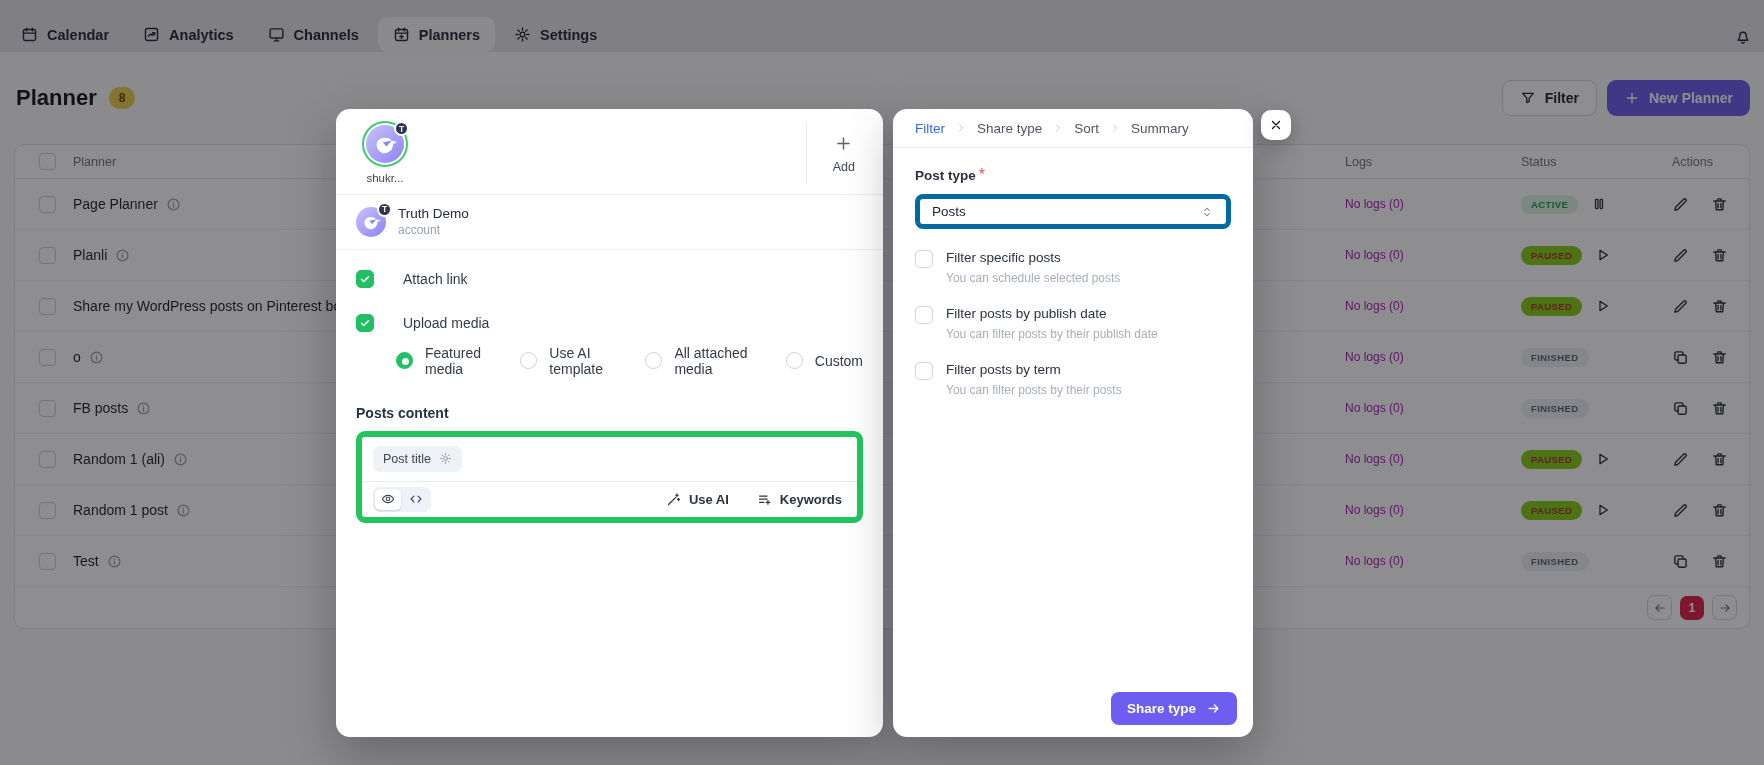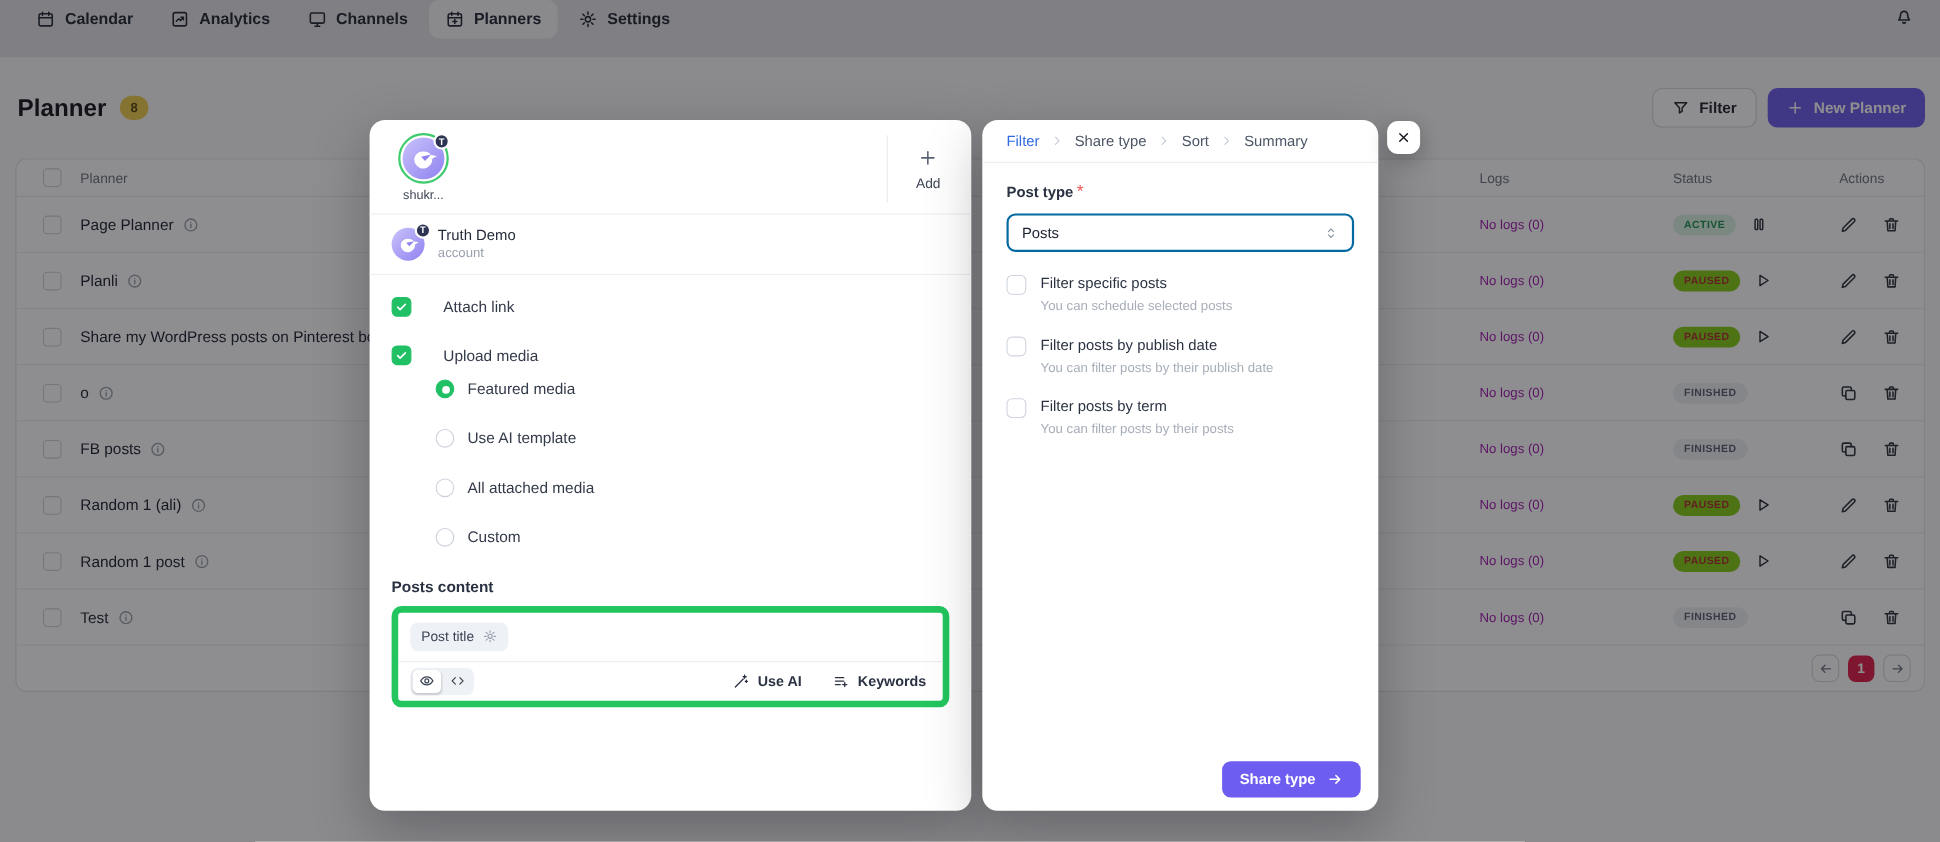--- a/index.html
+++ b/index.html
@@ -2,21 +2,21 @@
 <html><head>
 <meta charset="utf-8">
 <style>
   *{box-sizing:border-box;margin:0;padding:0}
   html,body{width:1764px;height:765px;overflow:hidden}
   body{font-family:"Liberation Sans",sans-serif;background:#fafafa;position:relative}
   .ic{display:block;width:18px;height:18px;stroke:currentColor;fill:none;stroke-width:2;stroke-linecap:round;stroke-linejoin:round}
 
   
   .app{position:absolute;inset:0}
-  .nav{height:52px;background:#e4e4e8;display:flex;align-items:flex-start;padding:0 18px;gap:4px}
+  .nav{height:52px;background:#e4e4e8;display:flex;align-items:flex-end;padding:0 6px;gap:4px}
   .nav-item{display:flex;align-items:center;gap:9px;padding:9px 15px;border-radius:9px;color:#242836;font-size:14.5px;font-weight:600;cursor:pointer}
   .nav-item.active{background:#f7f7fa}
   .nav-item .ic{width:17px;height:17px}
   .nav-spacer{flex:1}
   .bell{color:#242836;padding:6px}
 
   .page-head{display:flex;align-items:center;padding:28px 14px 0 16px}
   .title{font-size:22px;font-weight:700;color:#15171f}
   .count-badge{margin-left:12px;background:#eecd4e;color:#5c4a12;font-size:12px;font-weight:700;padding:4px 10px;border-radius:999px}
   .head-actions{margin-left:auto;display:flex;gap:10px}
@@ -79,21 +79,21 @@
   .acct-sub{font-size:12px;color:#9aa1ae;line-height:1.25}
 
   .lp-body{padding:20px}
   .chk-row{display:flex;align-items:center;gap:29px;cursor:pointer}
   .chk{width:18px;height:18px;border-radius:5px;border:1.5px solid #d0d5dd;background:#fff;flex:none}
   .chk.on{background:#21c065;border-color:#21c065;display:grid;place-items:center;color:#fff}
   .chk.on .ic{width:12px;height:12px;stroke-width:3}
   .chk-label{font-size:14px;color:#333a49}
   .row-attach{margin-bottom:26px}
   .row-upload{margin-bottom:13px}
-  .radio-list{margin-left:40px;display:flex;flex-direction:column;gap:28px;margin-bottom:28px}
+  .radio-list{margin-left:40px;display:flex;gap:5px;margin-bottom:28px}
   .radio-row{display:flex;align-items:center;gap:12px;cursor:pointer}
   .radio{width:17px;height:17px;border-radius:50%;border:1.5px solid #ccd1da;background:#fff;flex:none;position:relative}
   .radio.on{background:#21c065;border-color:#21c065}
   .radio.on::after{content:"";position:absolute;left:5px;top:5px;width:7px;height:7px;border-radius:50%;background:#fff}
   .radio-label{font-size:14px;color:#333a49}
 
   .pc-head{font-size:14px;font-weight:700;color:#2a3242;margin:2px 0 10px}
   .pc-box{border:6px solid #22c55e;border-radius:9px}
   .pc-top{padding:9px 11px;min-height:41px}
   .chip{display:inline-flex;align-items:center;gap:8px;background:#eef1f5;border-radius:7px;padding:6px 10px;font-size:12.5px;color:#3c4454;cursor:pointer}
@@ -109,21 +109,21 @@
 
   
   .rp-head{display:flex;align-items:center;gap:10px;padding:0 22px;height:39px;border-bottom:1px solid #eaecf0;font-size:13.5px}
   .bc{color:#4b5565;font-weight:500;cursor:pointer}
   .bc.active{color:#2f6ae0}
   .bc-sep{color:#c3c9d2}
   .bc-sep .ic{width:12px;height:12px}
   .rp-body{padding:18px 22px}
   .pt-label{font-size:13.5px;font-weight:700;color:#2a3242}
   .req{color:#ef5350;margin-left:3px}
-  .select{margin-top:10px;height:35px;border:2px solid #0369a1;border-radius:8px;display:flex;align-items:center;justify-content:space-between;padding:0 12px;font-size:13.5px;color:#1c2230;cursor:pointer}
+  .select{margin-top:10px;height:35px;border:5px solid #0369a1;border-radius:8px;display:flex;align-items:center;justify-content:space-between;padding:0 12px;font-size:13.5px;color:#1c2230;cursor:pointer}
   .select .ic{width:14px;height:14px;color:#8a93a3;stroke-width:1.8}
   .fopt{margin-top:21px;display:flex;gap:13px;cursor:pointer}
   .fopt:first-of-type{margin-top:23px}
   .fopt-label{font-size:13.5px;font-weight:500;color:#2a3242}
   .fopt-desc{font-size:12px;color:#a7aeb9;margin-top:6px}
   .rp-foot{position:absolute;right:16px;bottom:12px}
   .btn-share{background:#6d5df0;color:#fff;border:none;border-radius:8px;padding:9px 16px;font-size:13.5px;font-weight:700;display:flex;align-items:center;gap:10px;cursor:pointer}
   .btn-share .ic{width:15px;height:15px;stroke-width:2.2}
 </style>
 </head>

